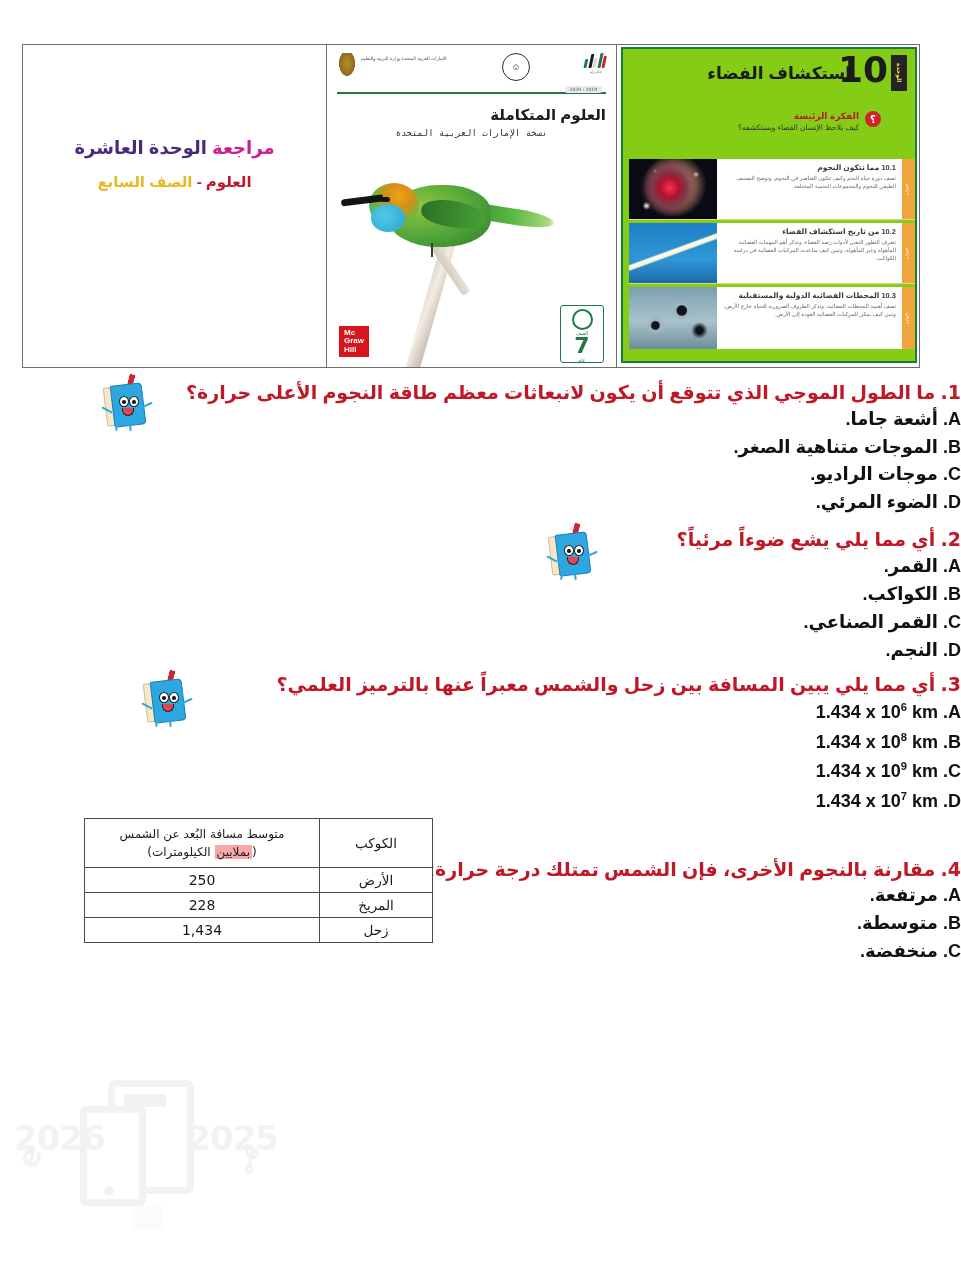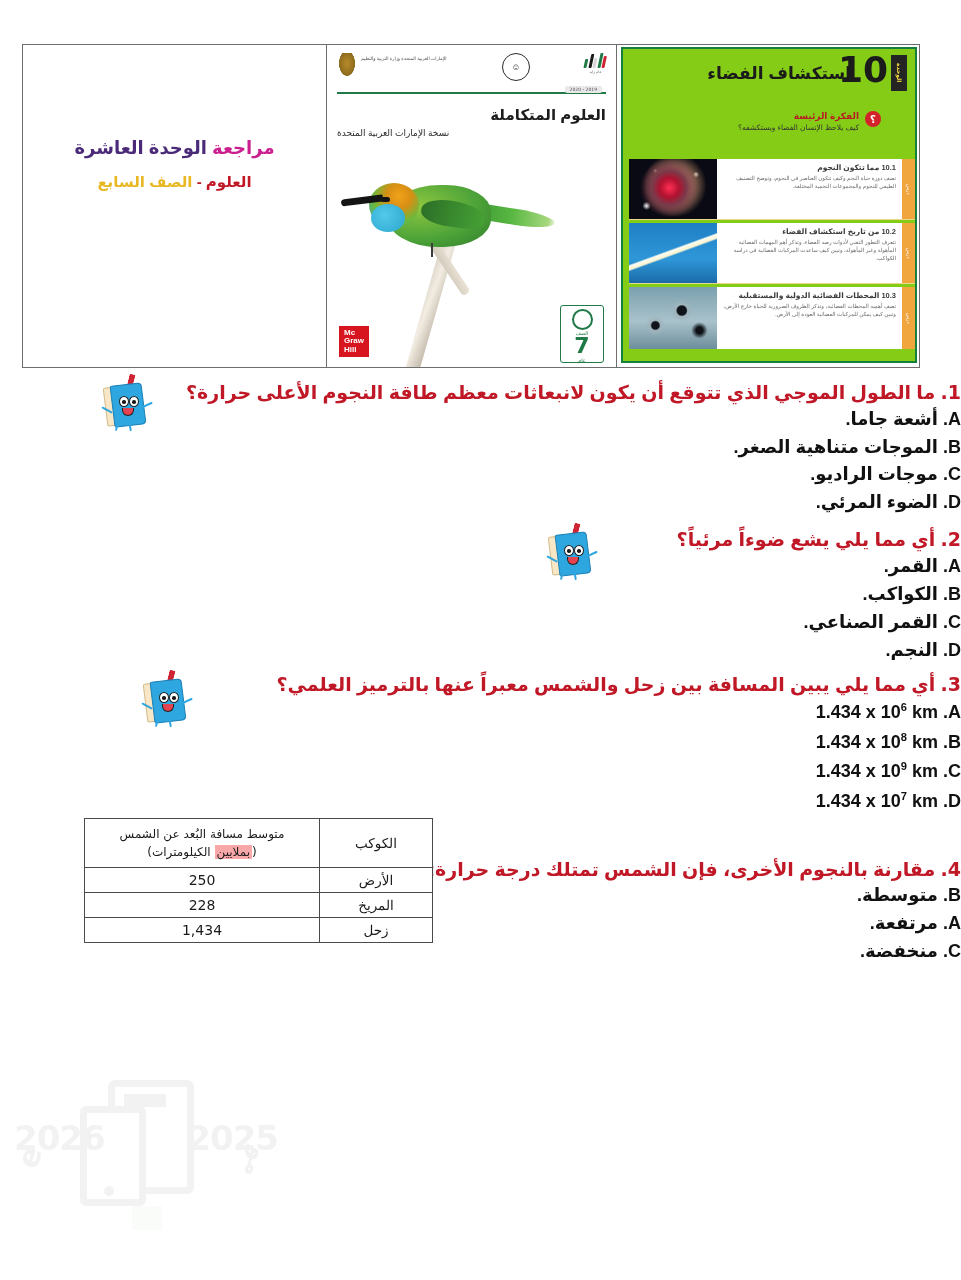--- a/index.html
+++ b/index.html
@@ -218,21 +218,21 @@
   .bc-bars i { display:block; width: 3px; border-radius: 1px; }
   .bc-cap { font-size: 3.6px; color: #5a5a5a; margin-top: 2px; }
   .bc-rule { height: 2px; background: #1f7a46; margin: 5px 0 0; position: relative; }
   .bc-year {
     position: absolute; right: 4px; top: -6px;
     background: #e9e9e9; color: #4d4d4d;
     font-size: 4.5px; padding: 1px 5px; border-radius: 2px;
     font-family: "DejaVu Sans", sans-serif;
   }
   .bc-title { text-align: right; margin-top: 12px; font-size: 15px; font-weight: bold; color: #1d1d1d; letter-spacing: 1px; }
-  .bc-sub { text-align: left; margin-top: 4px; font-size: 9px; color: #2b2b2b; }
+  .bc-sub { text-align: center; margin-top: 4px; font-size: 9px; color: #2b2b2b; font-family: Liberation Mono, monospace; }
   .bird-wrap { position: absolute; left: 0; right: 0; top: 96px; bottom: 0; }
   .branch {
     position: absolute;
     left: 96px; top: 92px;
     width: 14px; height: 150px;
     background: linear-gradient(95deg, #d9d2c6, #f2ece2 40%, #bfb6a6);
     transform: rotate(16deg);
     border-radius: 5px;
   }
   .branch2 {
@@ -710,26 +710,26 @@
       </div>
     </div>
   </div>
 
   <div class="q-block" style="margin-top:40px;">
     <div class="q-line">
       <span class="qn">4.</span>
       <span>مقارنة بالنجوم الأخرى، فإن الشمس تمتلك درجة حرارة:</span>
     </div>
     <div class="opt">
+      <span class="lt">A</span>.
+      <span>مرتفعة.</span>
+    </div>
+    <div class="opt">
       <span class="lt">B</span>.
       <span>متوسطة.</span>
-    </div>
-    <div class="opt">
-      <span class="lt">A</span>.
-      <span>مرتفعة.</span>
     </div>
     <div class="opt">
       <span class="lt">C</span>.
       <span>منخفضة.</span>
     </div>
   </div>
 </div>
 
 <div class="tbl-wrap">
   <table class="planets">

